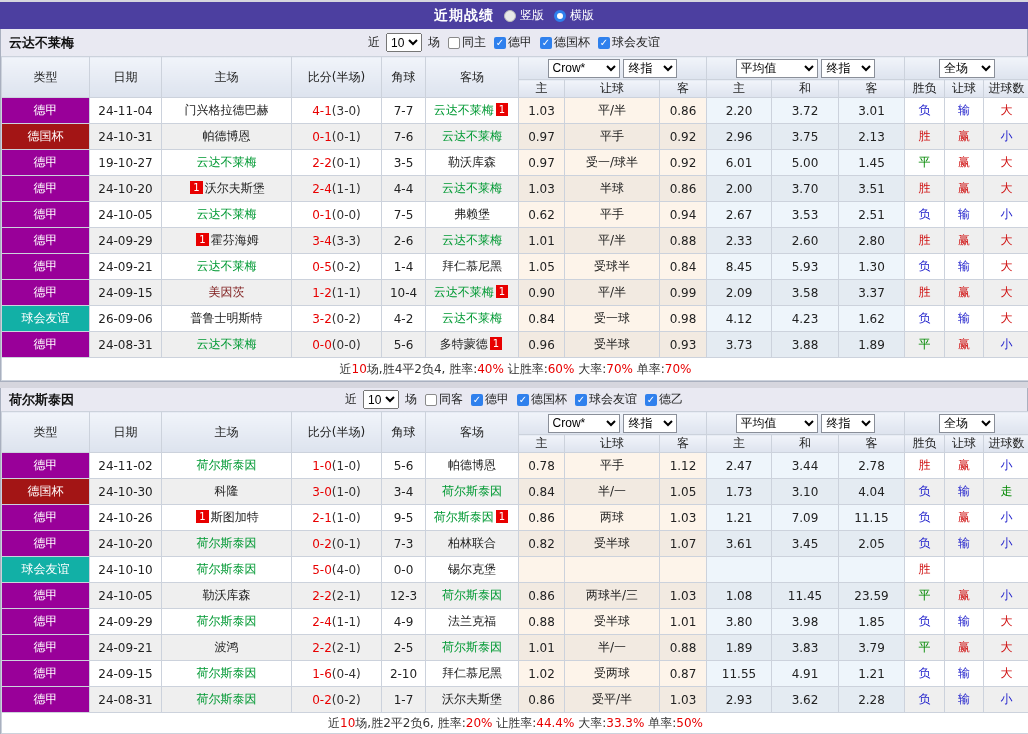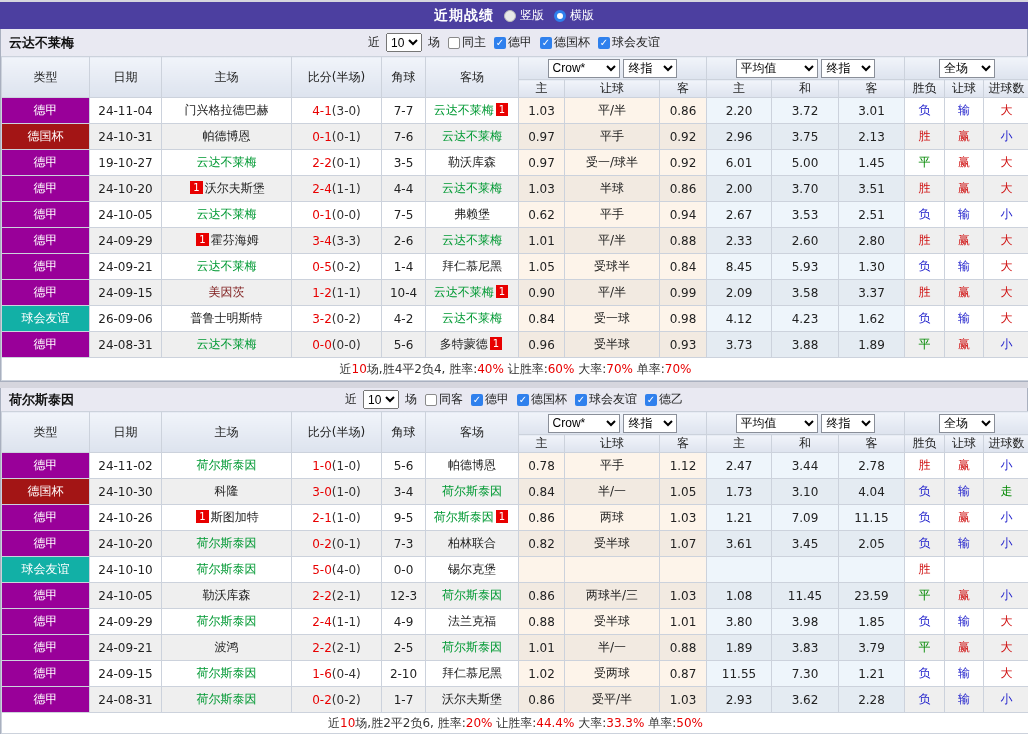--- a/index.html
+++ b/index.html
@@ -522,21 +522,21 @@
       <td class="type-cell" style="background:#990099">德甲</td>
       <td>24-09-15</td>
       <td><span style="color:#009933">荷尔斯泰因</span></td>
       <td><span class="score-main">1-6</span><span class="score-half">(0-4)</span></td>
       <td>2-10</td>
       <td><span style="color:#222">拜仁慕尼黑</span></td>
       <td class="oc">1.02</td>
       <td class="oc">受两球</td>
       <td class="oc">0.87</td>
       <td class="ac">11.55</td>
-      <td class="ac">7.30</td>
+      <td class="ac">4.91</td>
       <td class="ac">1.21</td>
       <td style="color:#2222cc">负</td>
               <td style="color:#2222cc">输</td>
               <td style="color:#d01212">大</td>
     </tr>
             <tr class="even">
       <td class="type-cell" style="background:#990099">德甲</td>
       <td>24-08-31</td>
       <td><span style="color:#009933">荷尔斯泰因</span></td>
       <td><span class="score-main">0-2</span><span class="score-half">(0-2)</span></td>

